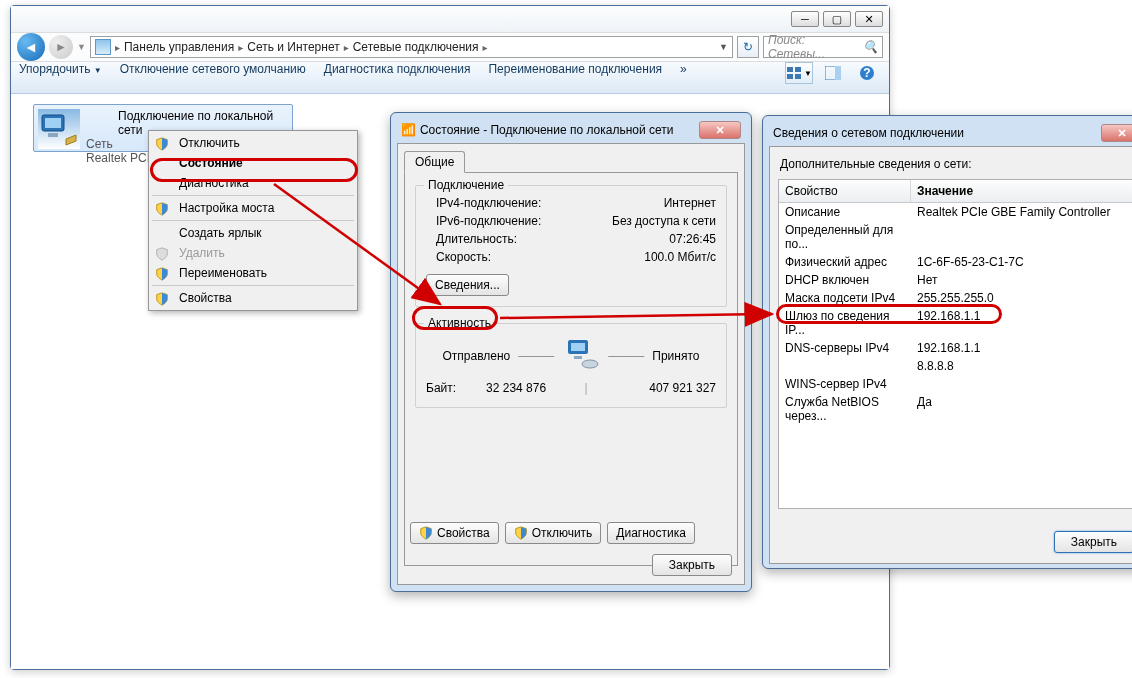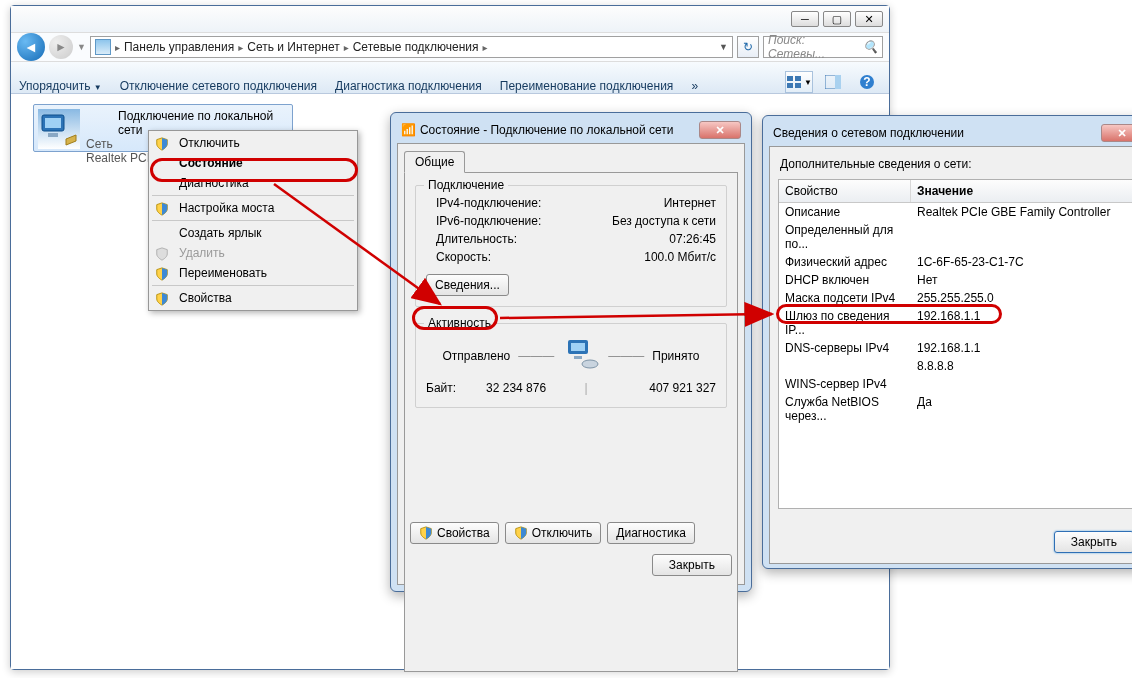--- a/index.html
+++ b/index.html
@@ -22,21 +22,21 @@
   .winctl{display:flex; gap:4px;}
   .wcbtn{width:28px; height:16px; border:1px solid #888; border-radius:2px; background:linear-gradient(#fff,#ddd); display:flex;align-items:center;justify-content:center; font-size:11px; }
   .navrow{height:30px; display:flex; align-items:center; padding:0 6px; gap:4px; border-top:1px solid #ddd; border-bottom:1px solid #ddd; background:#fafcfe;}
   .navback{width:28px;height:28px; border-radius:50%; background:radial-gradient(circle at 30% 30%, #69baf3,#156bb6); display:flex; align-items:center; justify-content:center; color:#fff; font-size:14px;}
   .navfwd{width:24px;height:24px; border-radius:50%; background:radial-gradient(circle at 30% 30%, #eee,#ccc); display:flex;align-items:center;justify-content:center; color:#888;}
   .addrbar{flex:1; height:22px; border:1px solid #a0a0a0; background:#fff; display:flex; align-items:center; padding:0 4px; gap:4px;}
   .addrseg{color:#222;}
   .sep{color:#666; font-size:10px;}
   .refreshbtn{width:22px;height:22px;border:1px solid #a0a0a0;background:linear-gradient(#fff,#e8eef6); display:flex;align-items:center;justify-content:center;color:#1d67a8;}
   .searchbox{width:120px; height:22px; border:1px solid #a0a0a0; background:#fff; display:flex; align-items:center; padding:0 4px; gap:4px; color:#888; font-style:italic;}
-  .toolbar{height:32px; background:linear-gradient(#f7fbfe,#dde9f5); border-bottom:1px solid #b9c9de; display:flex; align-items:flex-end; padding:0 8px; gap:18px;}
+  .toolbar{height:32px; background:linear-gradient(#f7fbfe,#dde9f5); border-bottom:1px solid #b9c9de; display:flex; align-items:flex-start; padding:0 8px; gap:18px;}
   .toolbar .tb{color:#14395e;}
   .toolbar .right{margin-left:auto; display:flex; gap:6px; align-items:center;}
   .iconbtn{width:28px;height:22px; border:1px solid transparent; display:flex; align-items:center; justify-content:center;}
   .content{position:absolute; left:0; right:0; top:90px; bottom:0; background:#fff;}
   .conn-item{position:absolute; left:22px; top:8px; width:260px; height:48px; border:1px solid #7da2ce; background:linear-gradient(#eaf3fc,#d6e8fb); border-radius:2px; padding:4px 4px 4px 52px;}
   .conn-icon{position:absolute; left:4px; top:4px; width:42px; height:40px; background:linear-gradient(#89b9e3,#fff);}
   .ctxmenu{position:absolute; left:148px; top:130px; width:210px; background:#f0f0f0; border:1px solid #979797; box-shadow:2px 2px 6px rgba(0,0,0,.3); padding:2px;}
   .ctxmenu .mi{display:flex; align-items:center; gap:8px; padding:3px 8px 3px 28px; position:relative;}
   .ctxmenu .mi .ic{position:absolute; left:4px; top:3px;}
   .ctxmenu hr{border:none; border-top:1px solid #c8c8c8; margin:2px 1px;}
@@ -74,21 +74,21 @@
       <span style="margin-left:auto;color:#555;font-size:9px;">▼</span>
     </div>
     <div class="refreshbtn">↻</div>
     <div class="searchbox">
       <span>Поиск: Сетевы...</span>
       <span style="margin-left:auto;color:#2a70b8;">🔍</span>
     </div>
   </div>
   <div class="toolbar">
     <span class="tb"><span>Упорядочить</span> <span style="font-size:8px;">▼</span></span>
-    <span class="tb">Отключение сетевого подключения</span>
+    <span class="tb">Отключение сетевого умолчанию</span>
     <span class="tb">Диагностика подключения</span>
     <span class="tb">Переименование подключения</span>
     <span class="tb">»</span>
     <div class="right">
       <div class="iconbtn" style="border:1px solid #a9c2dd;background:linear-gradient(#fefefe,#e3eef8);">
         <svg width="16" height="14">
             <rect x="1" y="1" width="6" height="5" fill="#3c78b4"></rect>
             <rect x="9" y="1" width="6" height="5" fill="#3c78b4"></rect>
             <rect x="1" y="8" width="6" height="5" fill="#3c78b4"></rect>
             <rect x="9" y="8" width="6" height="5" fill="#3c78b4"></rect>
@@ -180,21 +180,21 @@
 
 <div class="aero-border" style="left:390px; top:112px; width:362px; height:480px;">
   <div class="dialog-title">
     <span style="margin-right:4px;">📶</span>
     <span>Состояние - Подключение по локальной сети</span>
     <div style="margin-left:auto;" class="close-x">✕</div>
   </div>
   <div class="dialog-inner" style="height:442px; position:relative;">
     <div style="padding:6px 6px 0 6px;">
       <span class="tab-active">Общие</span>
-      <div style="border:1px solid #999; background:#f0f0f0; height:500px; padding:4px;">
+      <div style="border:1px solid #999; background:#f0f0f0; height:394px; padding:4px;">
         <div class="fieldset" style="margin-top:8px;">
           <span class="fieldset-legend" style="color:#000;">Подключение</span>
           <div id="status-rows">
               <div class="row2">
                 <span style="padding-left:10px;">IPv4-подключение:</span>
                 <span>Интернет</span>
               </div>
               <div class="row2">
                 <span style="padding-left:10px;">IPv6-подключение:</span>
                 <span>Без доступа к сети</span>

